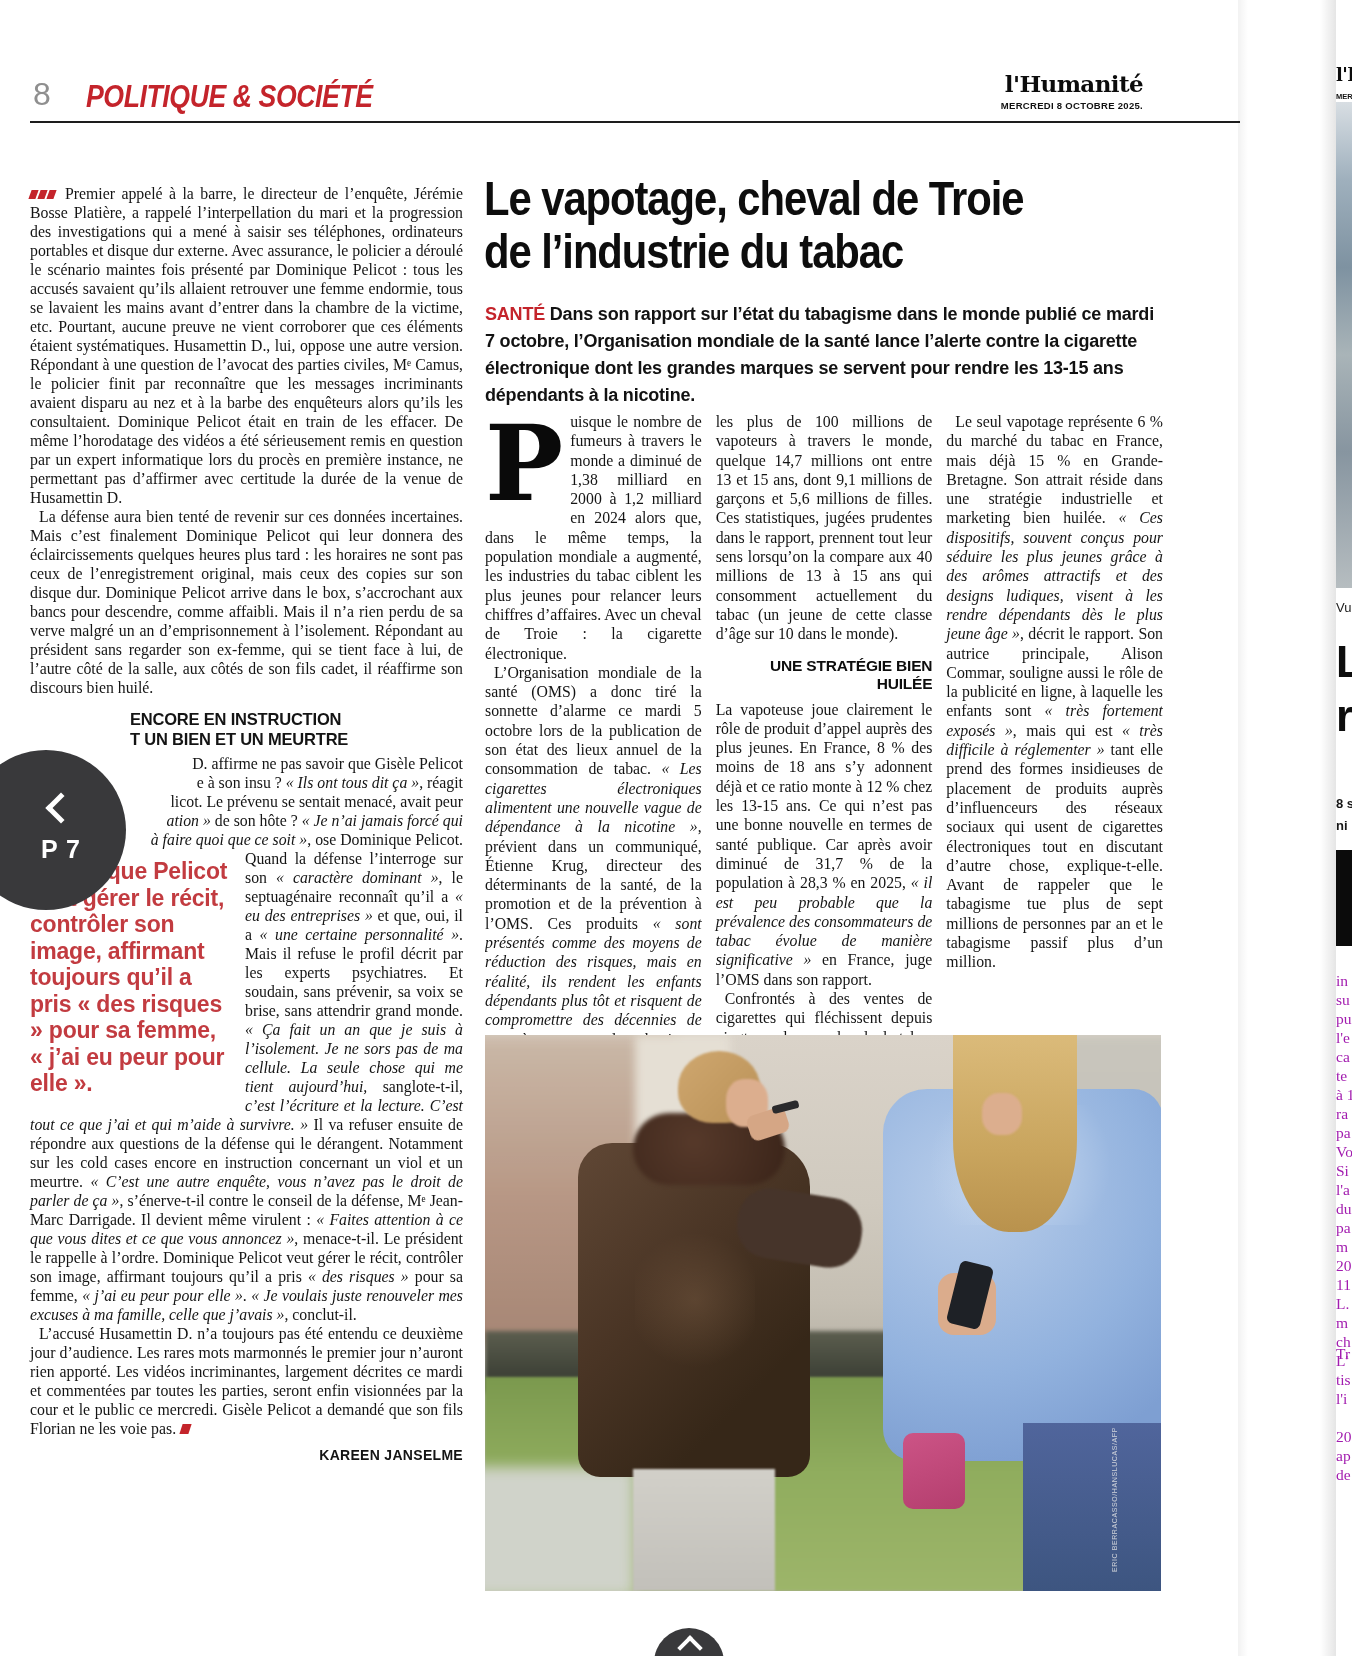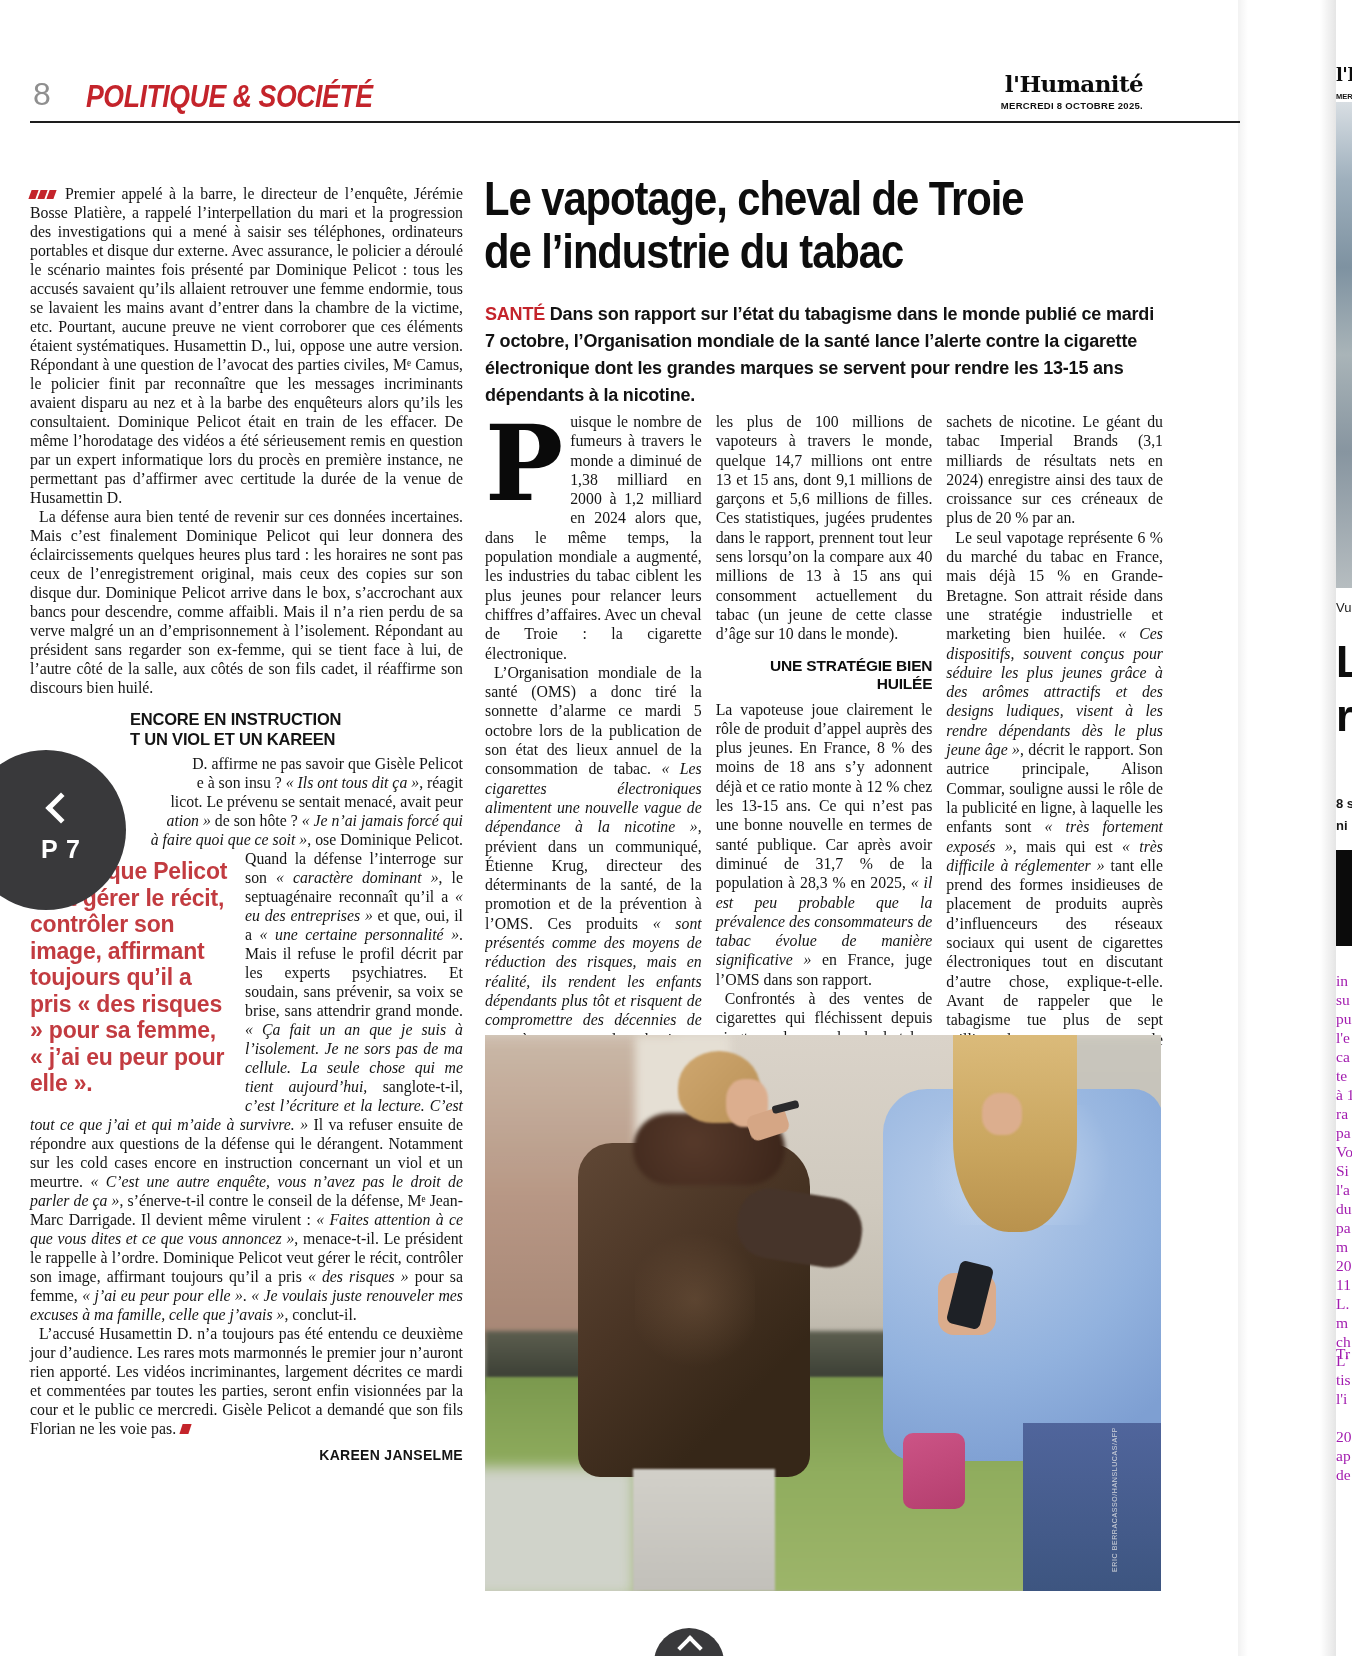--- a/index.html
+++ b/index.html
@@ -114,21 +114,21 @@
   <div class="masthead">l'Humanité</div>
   <div class="edition-date">MERCREDI 8 OCTOBRE 2025.</div>
   <div class="header-rule"></div>
 
   <div class="left-col">
     <p><span class="bullets"><i style="background: rgb(196, 36, 43);"></i><i style="background: rgb(196, 36, 43);"></i><i style="background: rgb(196, 36, 43);"></i></span><span>Premier appelé à la barre, le directeur de l’enquête, Jérémie Bosse Platière, a rappelé l’interpellation du mari et la progression des investigations qui a mené à saisir ses téléphones, ordinateurs portables et disque dur externe. Avec assurance, le policier a déroulé le scénario maintes fois présenté par Dominique Pelicot : tous les accusés savaient qu’ils allaient retrouver une femme endormie, tous se lavaient les mains avant d’entrer dans la chambre de la victime, etc. Pourtant, aucune preuve ne vient corroborer que ces éléments étaient systématiques. Husamettin D., lui, oppose une autre version. Répondant à une question de l’avocat des parties civiles, Mᵉ Camus, le policier finit par reconnaître que les messages incriminants avaient disparu au nez et à la barbe des enquêteurs alors qu’ils les consultaient. Dominique Pelicot était en train de les effacer. De même l’horodatage des vidéos a été sérieusement remis en question par un expert informatique lors du procès en première instance, ne permettant pas d’affirmer avec certitude la durée de la venue de Husamettin D.</span></p>
     <p class="graf"><span>La défense aura bien tenté de revenir sur ces données incertaines. Mais c’est finalement Dominique Pelicot qui leur donnera des éclaircissements quelques heures plus tard : les horaires ne sont pas ceux de l’enregistrement original, mais ceux des copies sur son disque dur. Dominique Pelicot arrive dans le box, s’accrochant aux bancs pour descendre, comme affaibli. Mais il n’a rien perdu de sa verve malgré un an d’emprisonnement à l’isolement. Répondant au président sans regarder son ex-femme, qui se tient face à lui, de l’autre côté de la salle, aux côtés de son fils cadet, il réaffirme son discours bien huilé.</span></p>
 
     <div>
         <div class="occ-head occ-first" style="padding-left: 100px;">ENCORE EN INSTRUCTION</div>
-        <div class="occ-head occ-head-last" style="padding-left: 100px;">T UN VIOL ET UN KAREEN</div>
+        <div class="occ-head occ-head-last" style="padding-left: 100px;">T UN BIEN ET UN MEURTRE</div>
         <div class="occ-line" style="padding-left: 100px;">D. affirme ne pas savoir que Gisèle Pelicot</div>
         <div class="occ-line" style="padding-left: 95px;">e à son insu ? <i>« Ils ont tous dit ça »</i>, réagit</div>
         <div class="occ-line" style="padding-left: 93px;">licot. Le prévenu se sentait menacé, avait peur</div>
         <div class="occ-line" style="padding-left: 75px;"><i>ation »</i> de son hôte ? <i>« Je n’ai jamais forcé qui</i></div>
         <div class="occ-line" style="padding-left: 32px;"><i>à faire quoi que ce soit »</i>, ose Dominique Pelicot.</div>
       </div>
 
     <p>
       <span class="pullquote" style="color: rgb(194, 59, 64);">Dominique Pelicot veut gérer le récit, contrôler son image, affirmant toujours qu’il a pris « des risques » pour sa femme, « j’ai eu peur pour elle ».</span>
       <span>Quand la défense l’interroge sur son <i>« caractère dominant »</i>, le septuagénaire reconnaît qu’il a <i>« eu des entreprises »</i> et que, oui, il a <i>« une certaine personnalité »</i>. Mais il refuse le profil décrit par les experts psychiatres. Et soudain, sans prévenir, sa voix se brise, sans attendrir grand monde. <i>« Ça fait un an que je suis à l’isolement. Je ne sors pas de ma cellule. La seule chose qui me tient aujourd’hui,</i> sanglote-t-il, <i>c’est l’écriture et la lecture. C’est tout ce que j’ai et qui m’aide à survivre. »</i> Il va refuser ensuite de répondre aux questions de la défense qui le dérangent. Notamment sur les cold cases encore en instruction concernant un viol et un meurtre. <i>« C’est une autre enquête, vous n’avez pas le droit de parler de ça »</i>, s’énerve-t-il contre le conseil de la défense, Mᵉ Jean-Marc Darrigade. Il devient même virulent : <i>« Faites attention à ce que vous dites et ce que vous annoncez »</i>, menace-t-il. Le président le rappelle à l’ordre. Dominique Pelicot veut gérer le récit, contrôler son image, affirmant toujours qu’il a pris <i>« des risques »</i> pour sa femme, <i>« j’ai eu peur pour elle »</i>. <i>« Je voulais juste renouveler mes excuses à ma famille, celle que j’avais »</i>, conclut-il.</span>
@@ -149,21 +149,20 @@
       <p class="graf"><span>L’Organisation mondiale de la santé (OMS) a donc tiré la sonnette d’alarme ce mardi 5 octobre lors de la publication de son état des lieux annuel de la consommation de tabac. <i>« Les cigarettes électroniques alimentent une nouvelle vague de dépendance à la nicotine »</i>, prévient dans un communiqué, Étienne Krug, directeur des déterminants de la santé, de la promotion et de la prévention à l’OMS. Ces produits <i>« sont présentés comme des moyens de réduction des risques, mais en réalité, ils rendent les enfants dépendants plus tôt et risquent de compromettre des décennies de progrès »</i> contre le tabagisme, poursuit-il.</span></p>
 
     </div>
     <div class="col">
       <p><span>les plus de 100 millions de vapoteurs à travers le monde, quelque 14,7 millions ont entre 13 et 15 ans, dont 9,1 millions de garçons et 5,6 millions de filles. Ces statistiques, jugées prudentes dans le rapport, prennent tout leur sens lorsqu’on la compare aux 40 millions de 13 à 15 ans qui consomment actuellement du tabac (un jeune de cette classe d’âge sur 10 dans le monde).</span></p>
       <div class="subhead">UNE STRATÉGIE BIEN HUILÉE</div>
       <p><span>La vapoteuse joue clairement le rôle de produit d’appel auprès des plus jeunes. En France, 8 % des moins de 18 ans s’y adonnent déjà et ce ratio monte à 12 % chez les 13-15 ans. Ce qui n’est pas une bonne nouvelle en termes de santé publique. Car après avoir diminué de 31,7 % de la population à 28,3 % en 2025, <i>« il est peu probable que la prévalence des consommateurs de tabac évolue de manière significative »</i> en France, juge l’OMS dans son rapport.</span></p>
       <p class="graf"><span>Confrontés à des ventes de cigarettes qui fléchissent depuis vingt ans, les marchands de tabac misent gros sur leurs nouvelles formes de consommation : cigarette électronique, tabac chauffé,</span></p>
     </div>
     <div class="col">
-      <p><span>sachets de nicotine. Le géant du tabac Imperial Brands (3,1 milliards de résultats nets en 2024) enregistre ainsi des taux de croissance sur ces créneaux de plus de 20 % par an.</span></p>
       <p class="graf"><span>Le seul vapotage représente 6 % du marché du tabac en France, mais déjà 15 % en Grande-Bretagne. Son attrait réside dans une stratégie industrielle et marketing bien huilée. <i>« Ces dispositifs, souvent conçus pour séduire les plus jeunes grâce à des arômes attractifs et des designs ludiques, visent à les rendre dépendants dès le plus jeune âge »</i>, décrit le rapport. Son autrice principale, Alison Commar, souligne aussi le rôle de la publicité en ligne, à laquelle les enfants sont <i>« très fortement exposés »</i>, mais qui est <i>« très difficile à réglementer »</i> tant elle prend des formes insidieuses de placement de produits auprès d’influenceurs des réseaux sociaux qui usent de cigarettes électroniques tout en discutant d’autre chose, explique-t-elle. Avant de rappeler que le tabagisme tue plus de sept millions de personnes par an et le tabagisme passif plus d’un million.</span></p>
 
     </div>
   </div>
 
   <div class="photo">
     <div class="ph-bg"></div>
     <div class="ph-shop"></div>
     <div class="ph-pillar"></div>
     <div class="ph-wall"></div>

